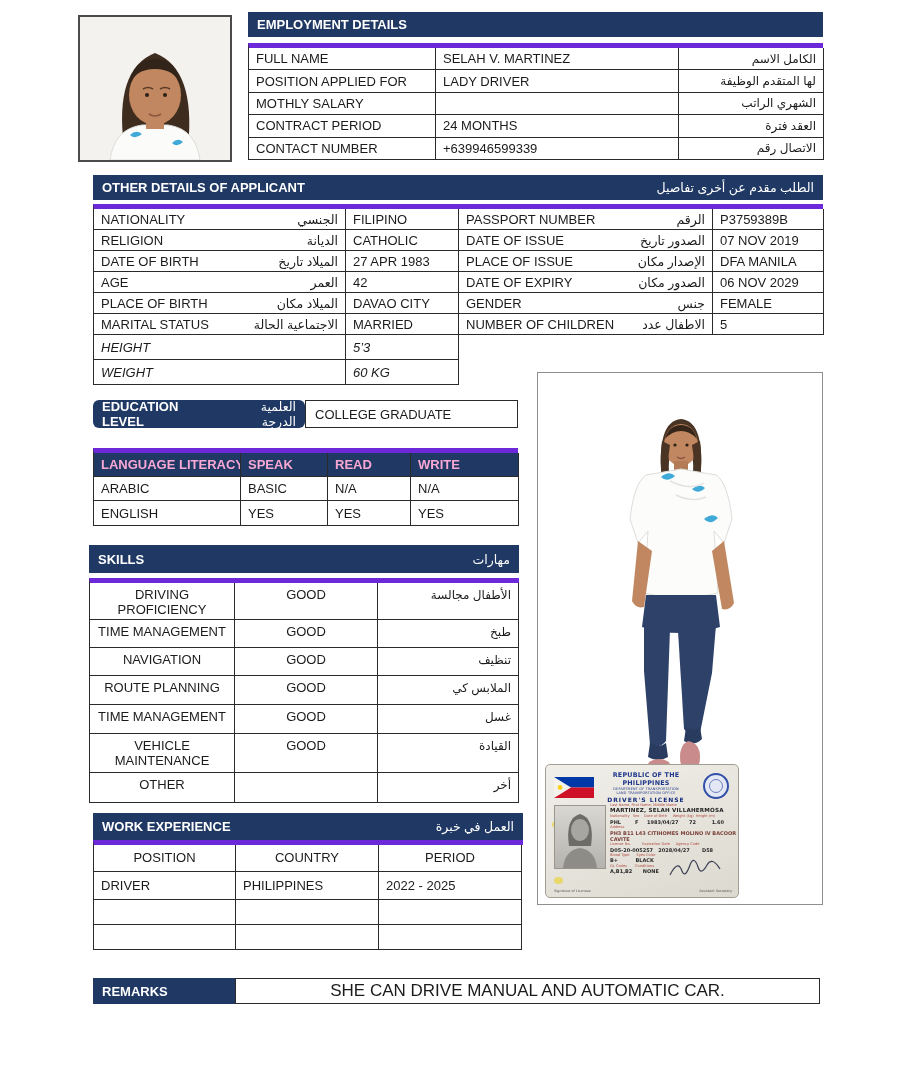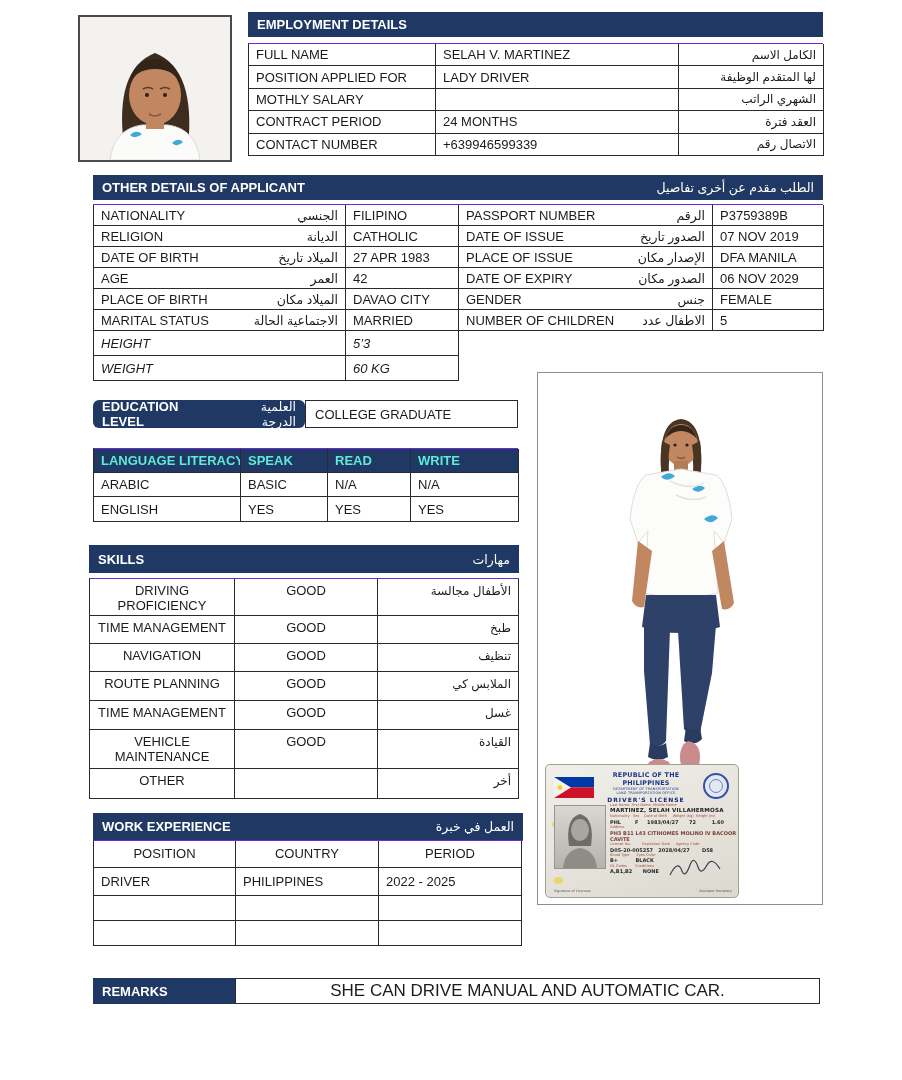--- a/index.html
+++ b/index.html
@@ -5,31 +5,31 @@
   html,body{margin:0;padding:0;background:#ffffff;}
   #page{position:relative;width:902px;height:1080px;background:#fff;overflow:hidden;
         font-family:"Liberation Sans","DejaVu Sans",sans-serif;color:#1b1b1b;}
   .abs{position:absolute;}
   
   .bar{background:#1f3864;color:#fff;font-weight:bold;font-size:13px;
        display:flex;align-items:center;justify-content:space-between;
        padding:0 9px;box-sizing:border-box;}
   .bar .ar-t{font-weight:normal;font-size:12.5px;direction:rtl;}
   
-  .tbl{display:grid;border-top:1px solid #6d28d9;border-left:1px solid #2a2a2a;background:#fff;}
+  .tbl{display:grid;border-top:5px solid #6d28d9;border-left:1px solid #2a2a2a;background:#fff;}
   .tbl.noTop{border-top:none;}
   .cell{border-right:1px solid #2a2a2a;border-bottom:1px solid #2a2a2a;
         display:flex;align-items:center;padding:0 7px;font-size:13px;
         box-sizing:border-box;overflow:hidden;white-space:nowrap;}
   .cell.arb{direction:rtl;font-size:12px;}
   .cell.pair{justify-content:space-between;gap:4px;}
   .cell.pair .arr{direction:rtl;font-size:12.5px;}
   .cell.ctr{justify-content:center;text-align:center;white-space:normal;line-height:1.15;}
   .cell.top{align-items:flex-start;padding-top:5px;}
-  .hcell{background:#1f3864;color:#5eead4;font-weight:bold;}
+  .hcell{background:#1f3864;color:#f9a8d4;font-weight:bold;}
   
   #headshot{left:78px;top:15px;width:154px;height:147px;border:2px solid #4b4b4b;
             box-sizing:border-box;background:#f4f2ee;}
   #rightbox{left:537px;top:372px;width:286px;height:533px;border:1px solid #8e8e8e;
             box-sizing:border-box;background:#fff;}
   
   #edu{left:93px;top:400px;display:flex;}
   #edu .bar{width:212px;height:28px;border-radius:6px;}
   #edu .val{width:213px;height:28px;border:1px solid #2a2a2a;box-sizing:border-box;
             display:flex;align-items:center;padding:0 9px;font-size:13px;background:#fff;}

